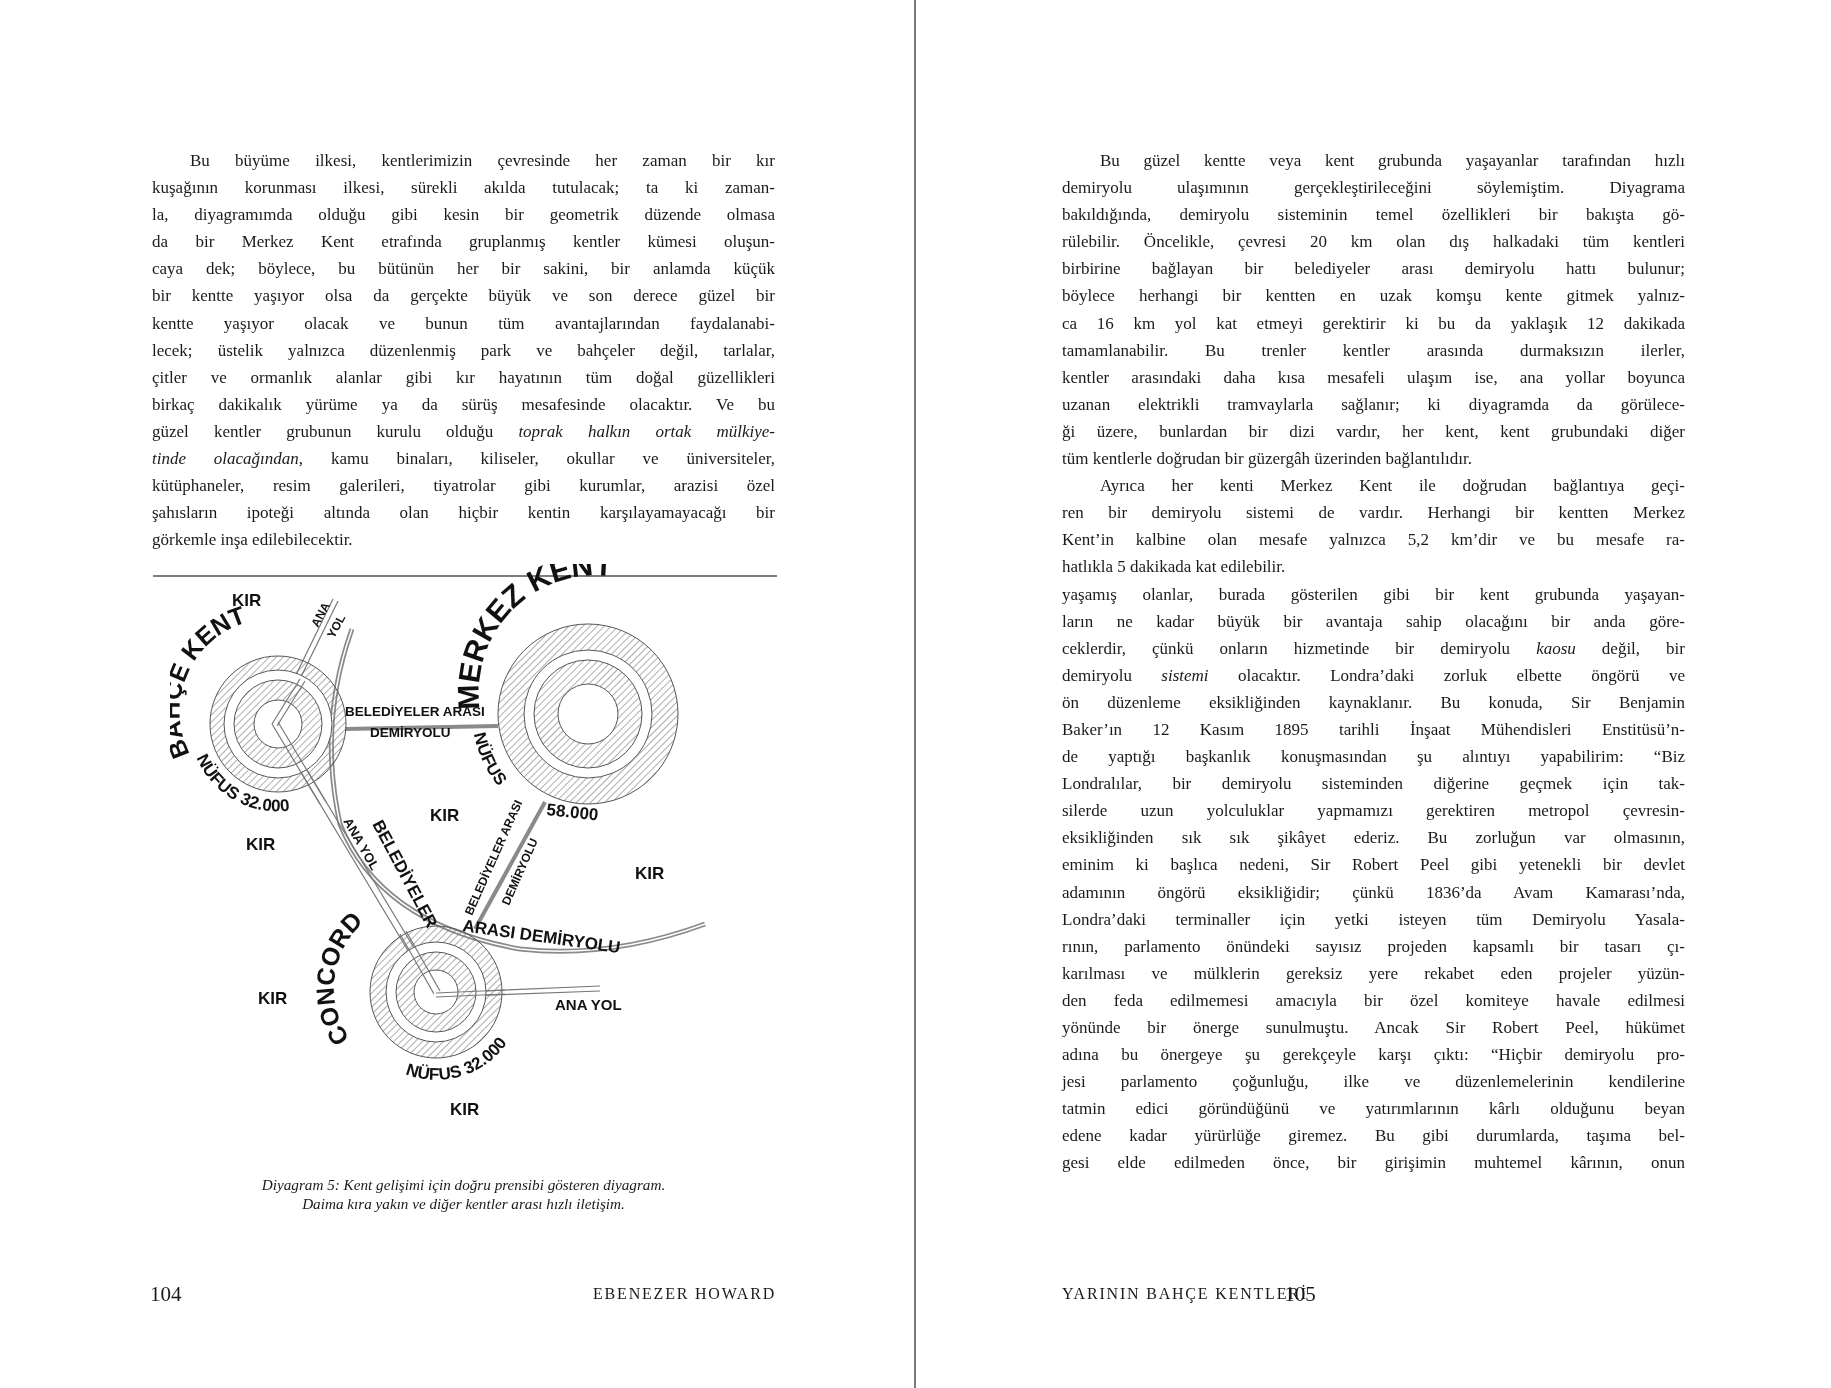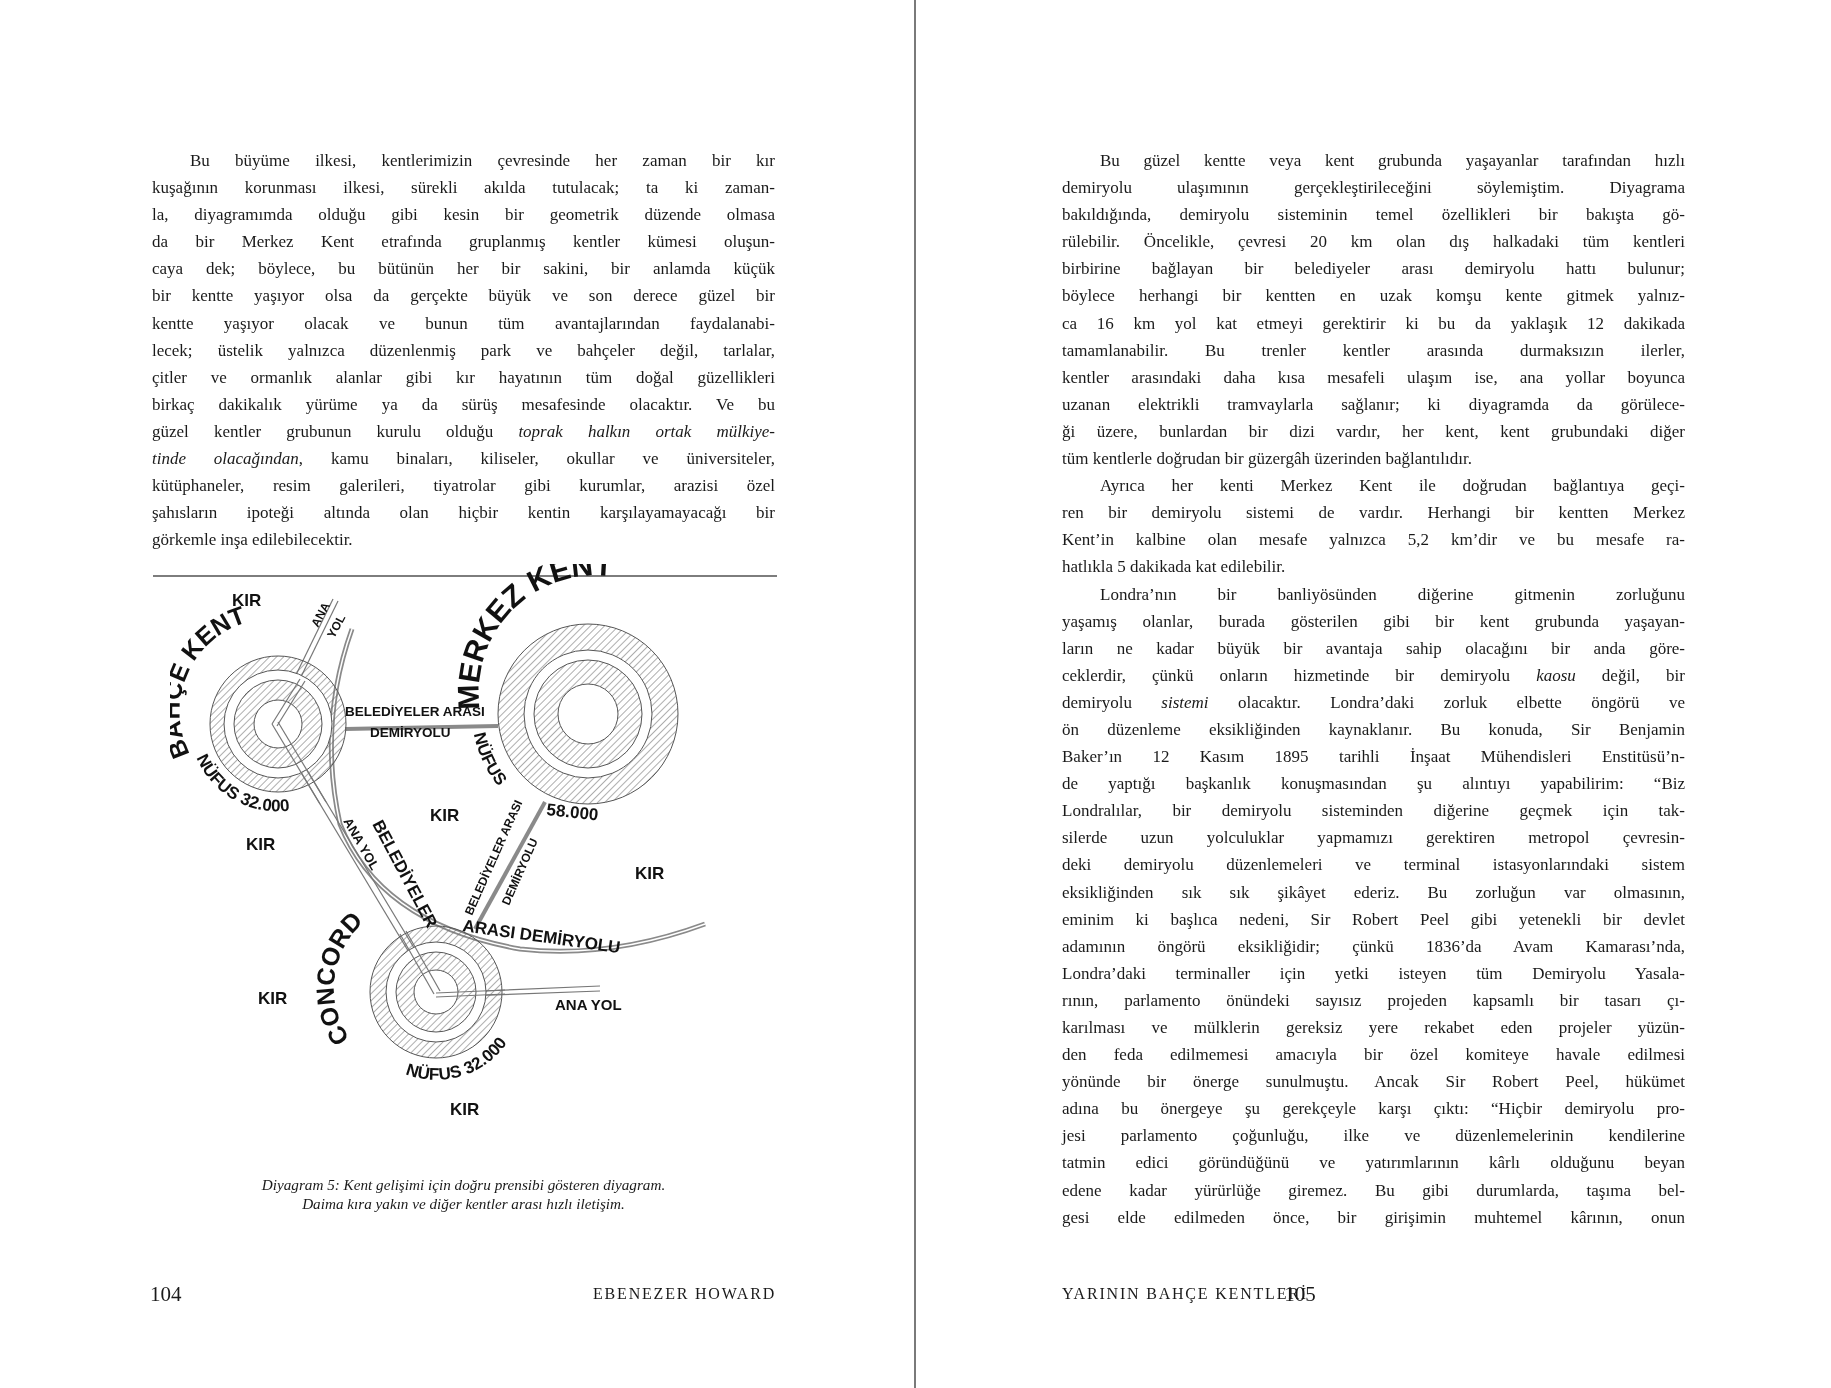--- a/index.html
+++ b/index.html
@@ -188,31 +188,29 @@
     <span class="ln">kentler arasındaki daha kısa mesafeli ulaşım ise, ana yollar boyunca</span>
     <span class="ln">uzanan elektrikli tramvaylarla sağlanır; ki diyagramda da görülece-</span>
     <span class="ln">ği üzere, bunlardan bir dizi vardır, her kent, kent grubundaki diğer</span>
     <span class="ln last">tüm kentlerle doğrudan bir güzergâh üzerinden bağlantılıdır.</span>
 
     <span class="ln first">Ayrıca her kenti Merkez Kent ile doğrudan bağlantıya geçi-</span>
     <span class="ln">ren bir demiryolu sistemi de vardır. Herhangi bir kentten Merkez</span>
     <span class="ln">Kent’in kalbine olan mesafe yalnızca 5,2 km’dir ve bu mesafe ra-</span>
     <span class="ln last">hatlıkla 5 dakikada kat edilebilir.</span>
 
-    <span class="ln first">Londra’nın bir banliyösünden diğerine gitmenin zorluğunu</span>
     <span class="ln">yaşamış olanlar, burada gösterilen gibi bir kent grubunda yaşayan-</span>
     <span class="ln">ların ne kadar büyük bir avantaja sahip olacağını bir anda göre-</span>
     <span class="ln"><span>ceklerdir, çünkü onların hizmetinde bir demiryolu </span><em>kaosu</em><span> değil, bir</span></span>
     <span class="ln"><span>demiryolu </span><em>sistemi</em><span> olacaktır. Londra’daki zorluk elbette öngörü ve</span></span>
     <span class="ln">ön düzenleme eksikliğinden kaynaklanır. Bu konuda, Sir Benjamin</span>
     <span class="ln">Baker’ın 12 Kasım 1895 tarihli İnşaat Mühendisleri Enstitüsü’n-</span>
     <span class="ln">de yaptığı başkanlık konuşmasından şu alıntıyı yapabilirim: “Biz</span>
     <span class="ln">Londralılar, bir demiryolu sisteminden diğerine geçmek için tak-</span>
     <span class="ln">silerde uzun yolculuklar yapmamızı gerektiren metropol çevresin-</span>
-    <span class="ln">deki demiryolu düzenlemeleri ve terminal istasyonlarındaki sistem</span>
     <span class="ln">eksikliğinden sık sık şikâyet ederiz. Bu zorluğun var olmasının,</span>
     <span class="ln">eminim ki başlıca nedeni, Sir Robert Peel gibi yetenekli bir devlet</span>
     <span class="ln">adamının öngörü eksikliğidir; çünkü 1836’da Avam Kamarası’nda,</span>
     <span class="ln">Londra’daki terminaller için yetki isteyen tüm Demiryolu Yasala-</span>
     <span class="ln">rının, parlamento önündeki sayısız projeden kapsamlı bir tasarı çı-</span>
     <span class="ln">karılması ve mülklerin gereksiz yere rekabet eden projeler yüzün-</span>
     <span class="ln">den feda edilmemesi amacıyla bir özel komiteye havale edilmesi</span>
     <span class="ln">yönünde bir önerge sunulmuştu. Ancak Sir Robert Peel, hükümet</span>
     <span class="ln">adına bu önergeye şu gerekçeyle karşı çıktı: “Hiçbir demiryolu pro-</span>
     <span class="ln">jesi parlamento çoğunluğu, ilke ve düzenlemelerinin kendilerine</span>

